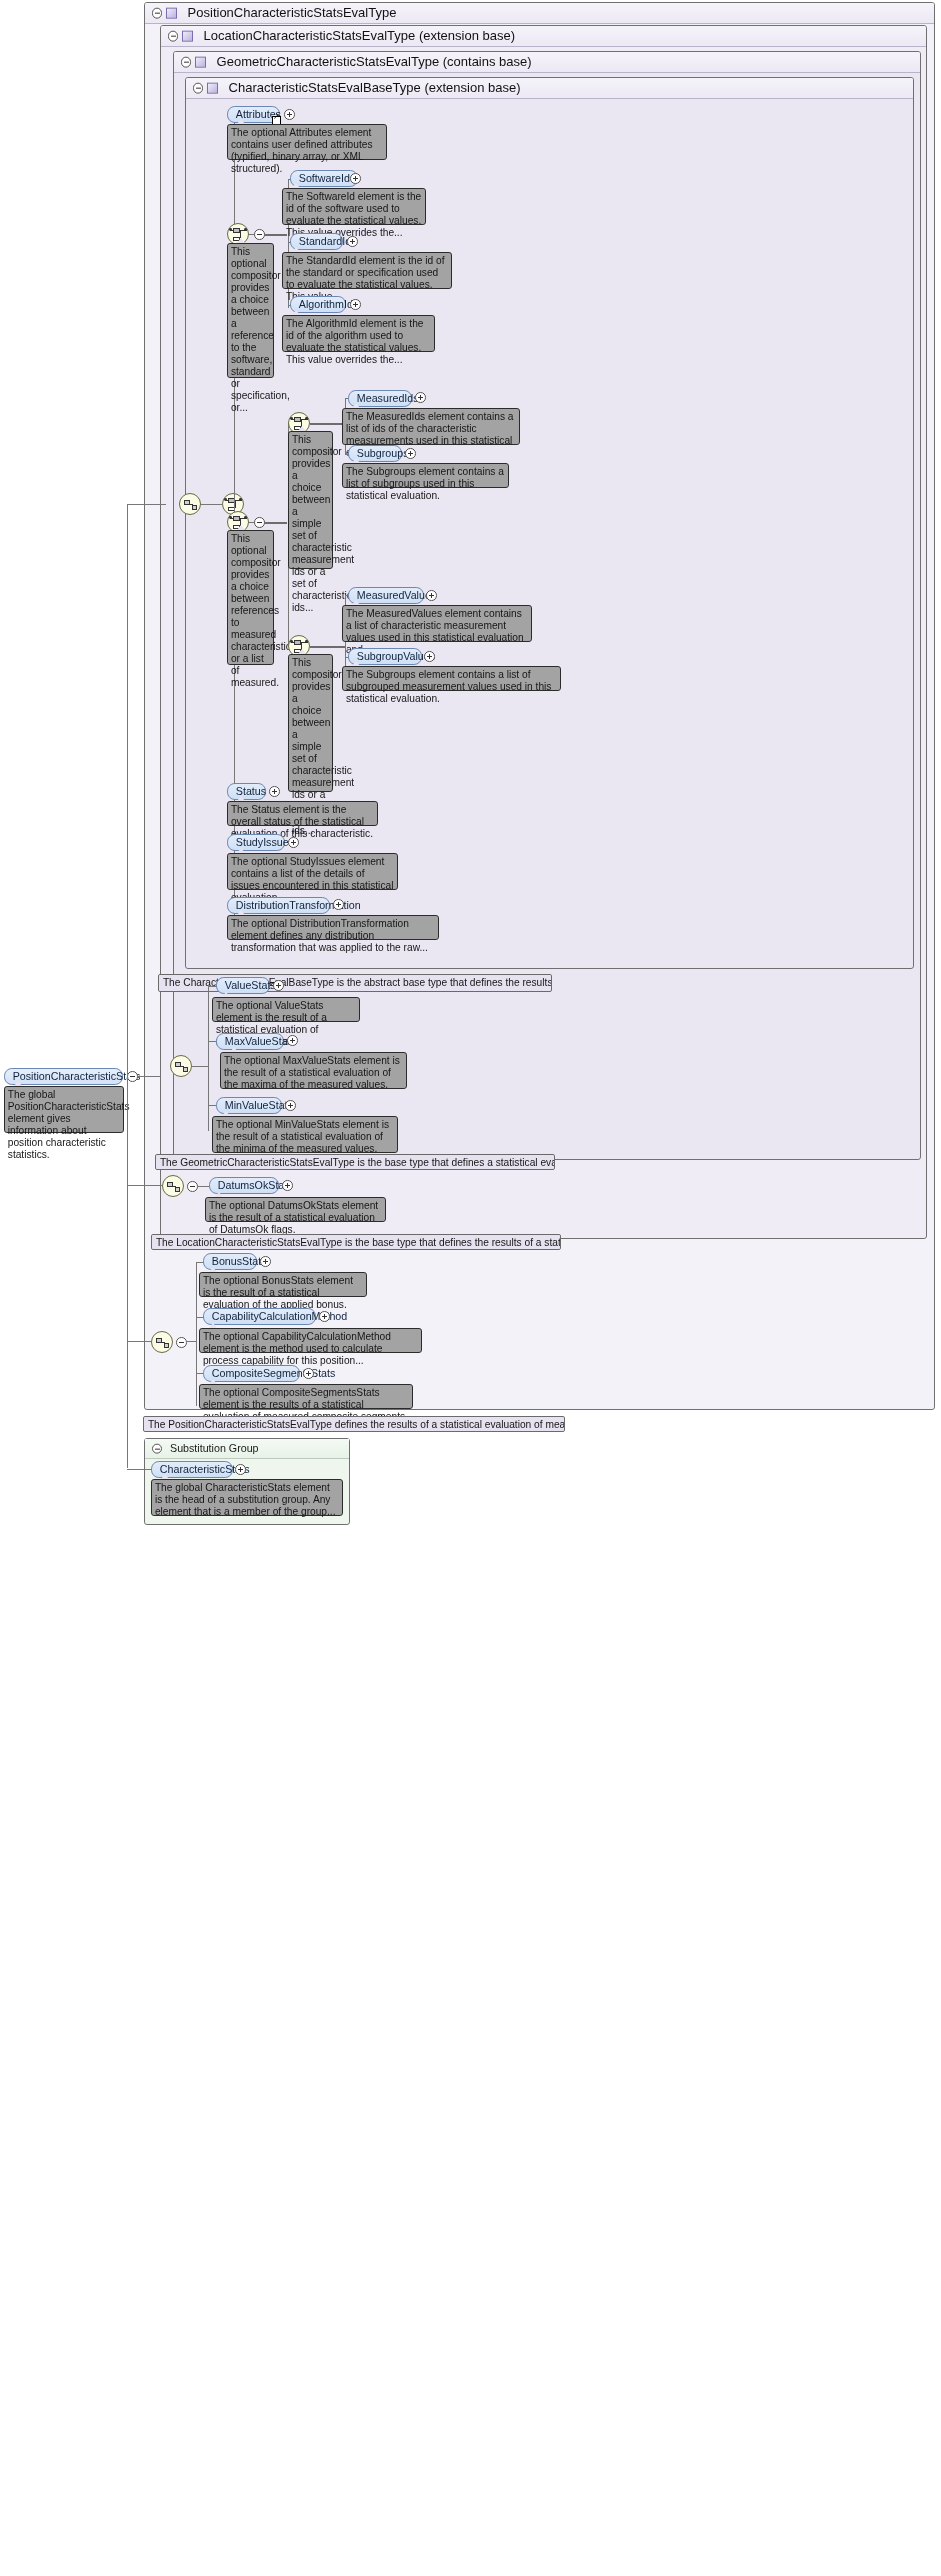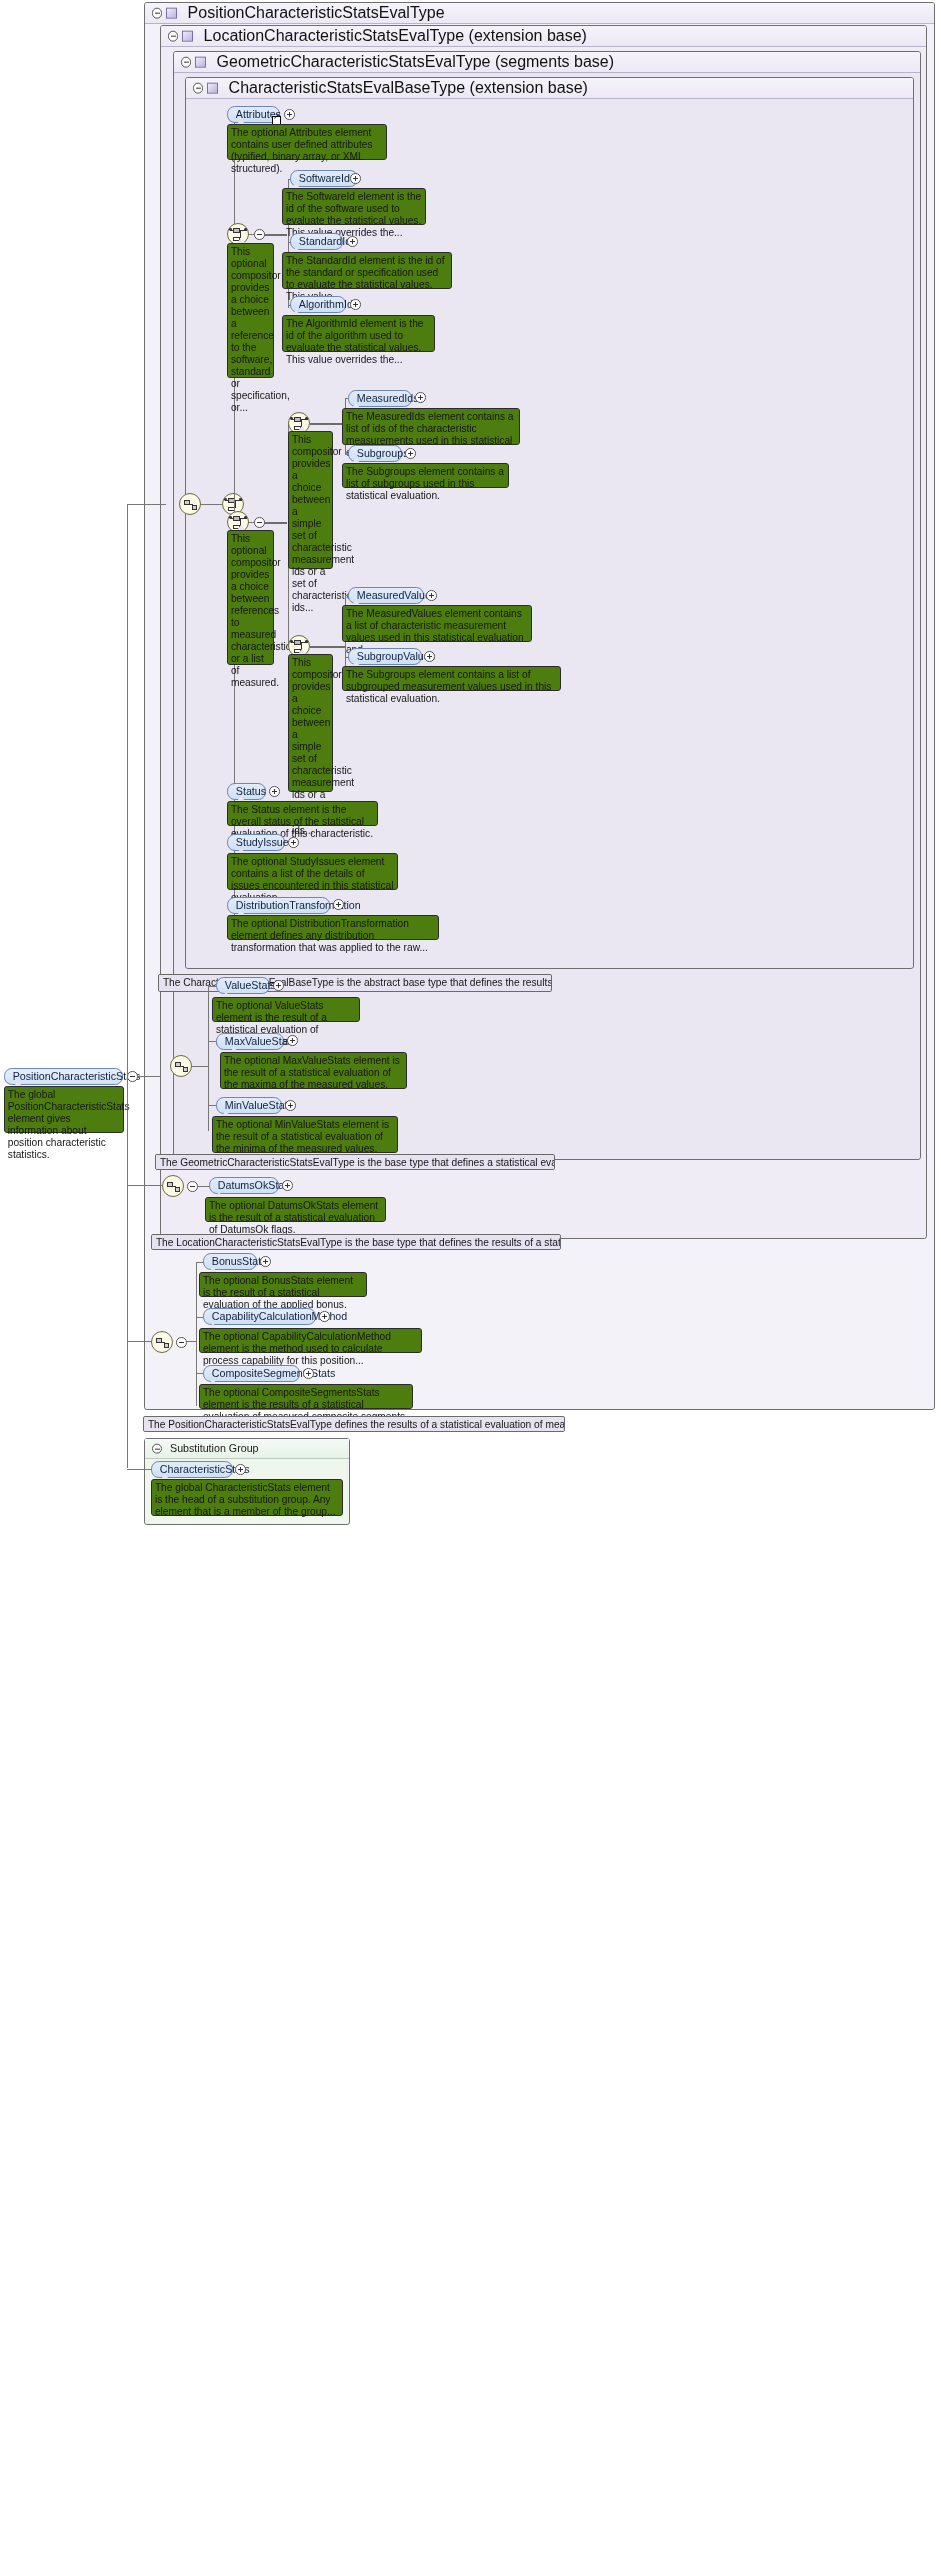--- a/index.html
+++ b/index.html
@@ -11,21 +11,21 @@
   }
   #root{position:relative;width:941px;height:2576px;overflow:hidden;background:#ffffff;}
 
   
   .typebox{position:absolute;border:1px solid #6f6f6f;border-radius:2.9px;
     background:#efecf6;box-sizing:border-box;}
   .typebox > .tb-head{
     position:relative;height:20.4px;line-height:20.4px;
     background:linear-gradient(to bottom,#f6f4fa 0%,#ece8f4 100%);
     border-bottom:1px solid #b9b3c9;border-radius:1.9px 1.9px 0 0;
-    padding-left:29px;font-size:16px;color:#111;white-space:nowrap;
+    padding-left:29px;font-size:13px;color:#111;white-space:nowrap;
   }
   .tb-l1{background:#f4f2f9;}
   .tb-l2{background:#efecf6;}
   .tb-l3{background:#eae6f2;}
   .tb-l4{background:#eae7f3;}
 
   .minus{position:absolute;left:6.8px;top:50%;transform:translateY(-50%);
     width:10.7px;height:10.7px;border:1px solid #555;border-radius:50%;
     background:#fff;box-sizing:border-box;}
   .minus:after{content:"";position:absolute;left:1.9px;top:3.9px;width:4.9px;height:1px;background:#333;}
@@ -42,21 +42,21 @@
   .node.glob{background:linear-gradient(to bottom,#e6eefb 0%,#d3e2f6 100%);}
 
   
   .disc{position:absolute;width:10.7px;height:10.7px;border:1px solid #555;
     border-radius:50%;background:#fff;box-sizing:border-box;}
   .disc:after{content:"";position:absolute;left:1.9px;top:3.9px;width:4.9px;height:1px;background:#333;}
   .disc.plus:before{content:"";position:absolute;left:3.9px;top:1.9px;width:1px;height:4.9px;background:#333;}
 
   
   .ann{position:absolute;border:1px solid #2b2b2b;border-radius:2.9px;
-    background:#4d7c0f;color:#161616;font-size:10.2px;line-height:12px;
+    background:#a3a3a3;color:#161616;font-size:10.2px;line-height:12px;
     padding:1.9px 2.9px;box-sizing:border-box;}
   .ann .tail{position:absolute;top:-5.8px;left:8.7px;width:0;height:0;
     border-left:4.9px solid transparent;border-right:4.9px solid transparent;
     border-bottom:5.8px solid #e9e4f0;}
   .ann .tail:after{content:"";position:absolute;left:-4.9px;top:0px;width:0;height:0;
     border-left:4.9px solid transparent;border-right:4.9px solid transparent;border-bottom:5.8px solid #2b2b2b;z-index:-1;}
 
   
   .comp{position:absolute;width:22.3px;height:22.3px;border-radius:50%;
     border:1px solid #6a6a42;background:#fbfbe6;box-sizing:border-box;}
@@ -111,21 +111,21 @@
       <span class="minus"></span>
       <span class="tb-icon"></span>
       <span class="tb-title">LocationCharacteristicStatsEvalType (extension base)</span>
     </div>
   </div>
 
   <div class="typebox tb-l3" style="left:173px;top:51px;width:748px;height:1109px;">
     <div class="tb-head">
       <span class="minus"></span>
       <span class="tb-icon"></span>
-      <span class="tb-title">GeometricCharacteristicStatsEvalType (segments base)</span>
+      <span class="tb-title">GeometricCharacteristicStatsEvalType (contains base)</span>
     </div>
   </div>
 
   <div class="typebox tb-l4" style="left:185px;top:77px;width:729px;height:892px;">
     <div class="tb-head">
       <span class="minus"></span>
       <span class="tb-icon"></span>
       <span class="tb-title">CharacteristicStatsEvalBaseType (extension base)</span>
     </div>
   </div>

